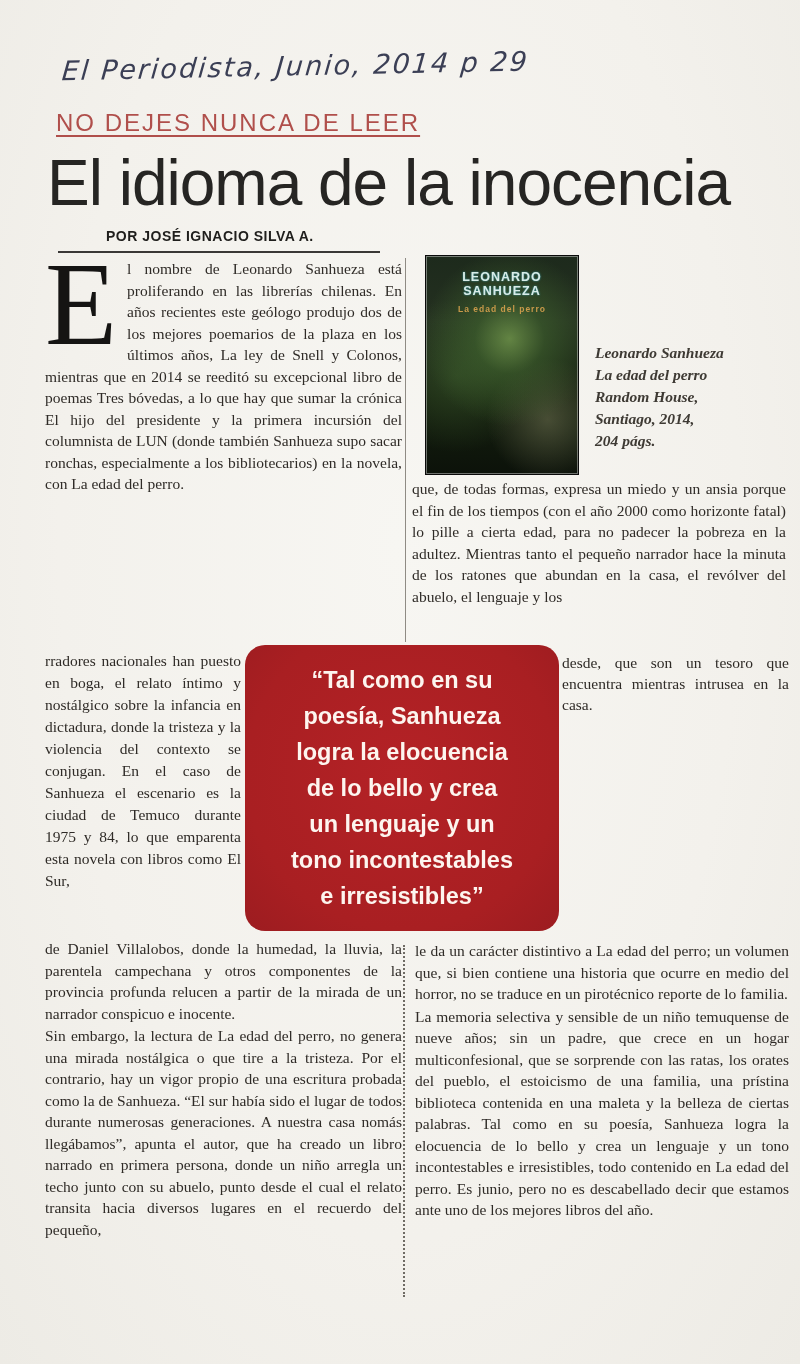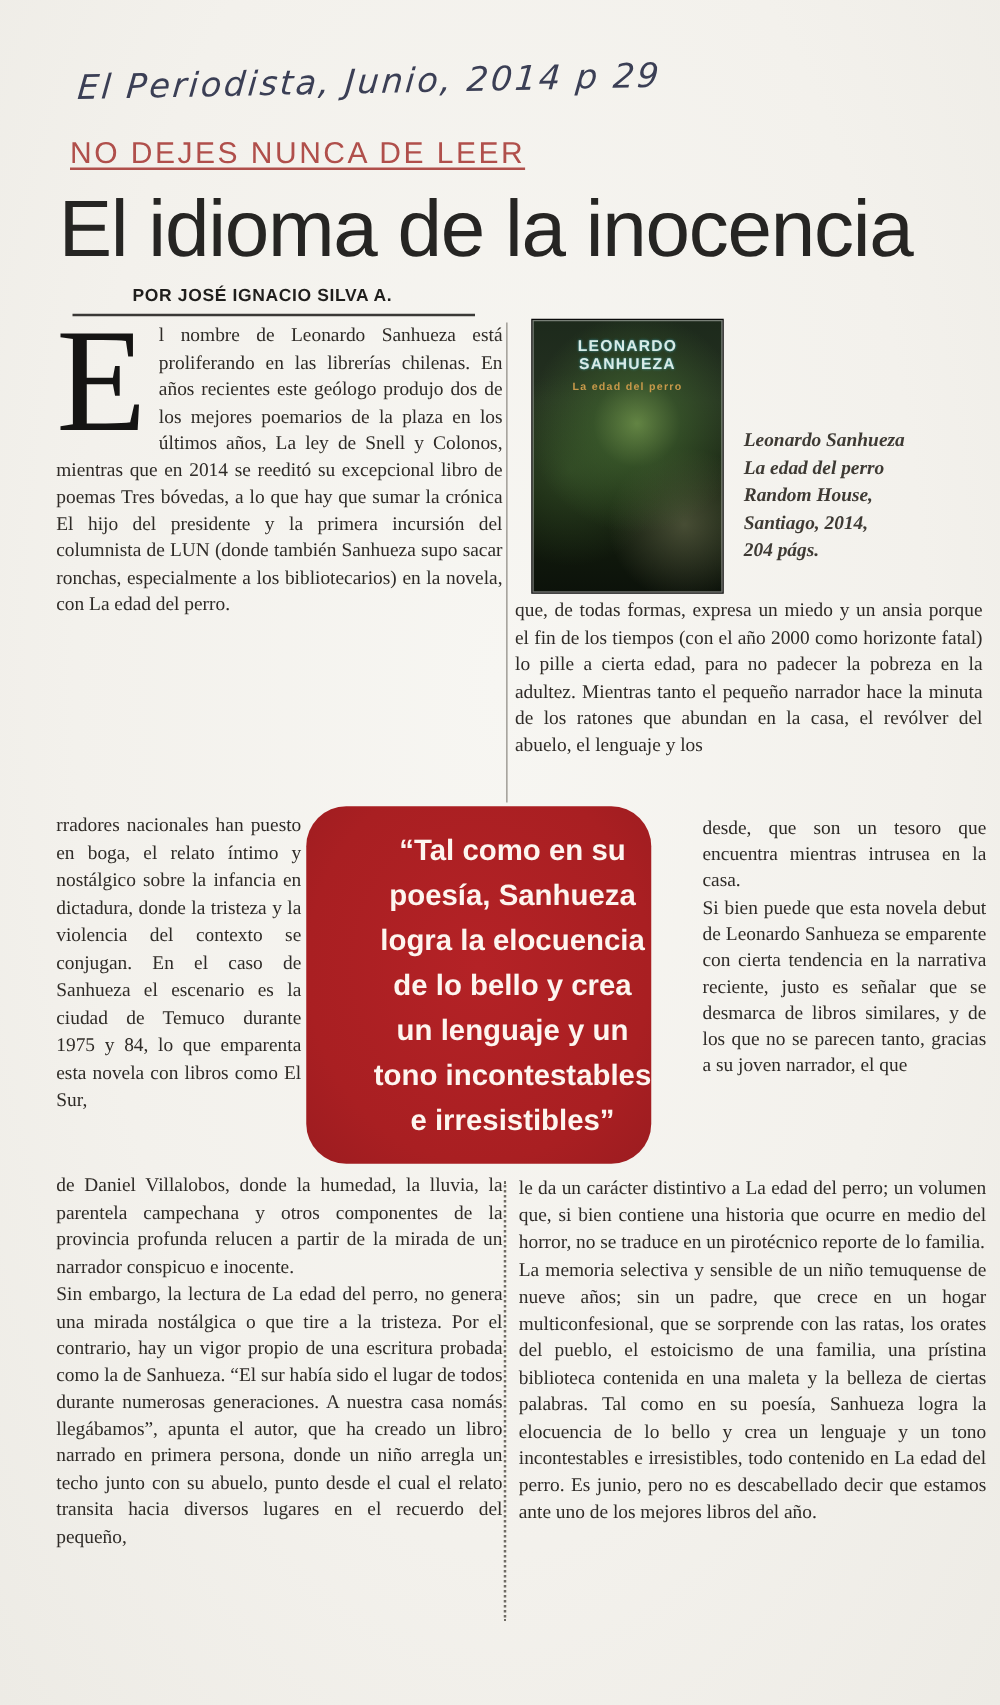--- a/index.html
+++ b/index.html
@@ -102,24 +102,24 @@
   }
   .book-caption{
     position:absolute;left:595px;top:342px;width:195px;
     font-family:"Liberation Serif", serif;
     font-style:italic;font-weight:700;
     font-size:15.5px;line-height:22px;
     color:#3e3a34;
     white-space:pre-line;
   }
   .pull-quote{
-    position:absolute;left:245px;top:645px;width:276px;height:286px;
+    position:absolute;left:245px;top:645px;width:314px;height:286px;
     background:radial-gradient(ellipse at 50% 45%, #b42226 0%, #a91f22 70%, #9c1c20 100%);
-    border-radius:32px;
-    display:flex;align-items:center;justify-content:flex-end;
+    border-radius:20px;
+    display:flex;align-items:center;justify-content:center;
     text-align:center;
   }
   .pull-quote span{
     font-family:"Liberation Sans", sans-serif;
     font-size:23.5px;font-weight:700;line-height:36px;
     color:#fdf5ef;
     white-space:pre-line;
   }
   .bleed{
     position:absolute;left:640px;top:295px;
@@ -170,21 +170,20 @@
 Random House,
 Santiago, 2014,
 204 págs.</div>
 
   <div class="body-text col2-top">
     <p>que, de todas formas, expresa un miedo y un ansia porque el fin de los tiempos (con el año 2000 como horizonte fatal) lo pille a cierta edad, para no padecer la pobreza en la adultez. Mientras tanto el pequeño narrador hace la minuta de los ratones que abundan en la casa, el revólver del abuelo, el lenguaje y los</p>
   </div>
 
   <div class="body-text col2-narrow">
     <p>desde, que son un tesoro que encuentra mientras intrusea en la casa.</p>
-    <p>Si bien puede que esta novela debut de Leonardo Sanhueza se emparente con cierta tendencia en la narrativa reciente, justo es señalar que se desmarca de libros similares, y de los que no se parecen tanto, gracias a su joven narrador, el que</p>
   </div>
 
   <div class="body-text col2-bottom">
     <p>le da un carácter distintivo a La edad del perro; un volumen que, si bien contiene una historia que ocurre en medio del horror, no se traduce en un pirotécnico reporte de lo familia.</p>
     <p>La memoria selectiva y sensible de un niño temuquense de nueve años; sin un padre, que crece en un hogar multiconfesional, que se sorprende con las ratas, los orates del pueblo, el estoicismo de una familia, una prístina biblioteca contenida en una maleta y la belleza de ciertas palabras. Tal como en su poesía, Sanhueza logra la elocuencia de lo bello y crea un lenguaje y un tono incontestables e irresistibles, todo contenido en La edad del perro. Es junio, pero no es descabellado decir que estamos ante uno de los mejores libros del año.</p>
   </div>
 
   <div class="pull-quote">
     <span>“Tal como en su
 poesía, Sanhueza

